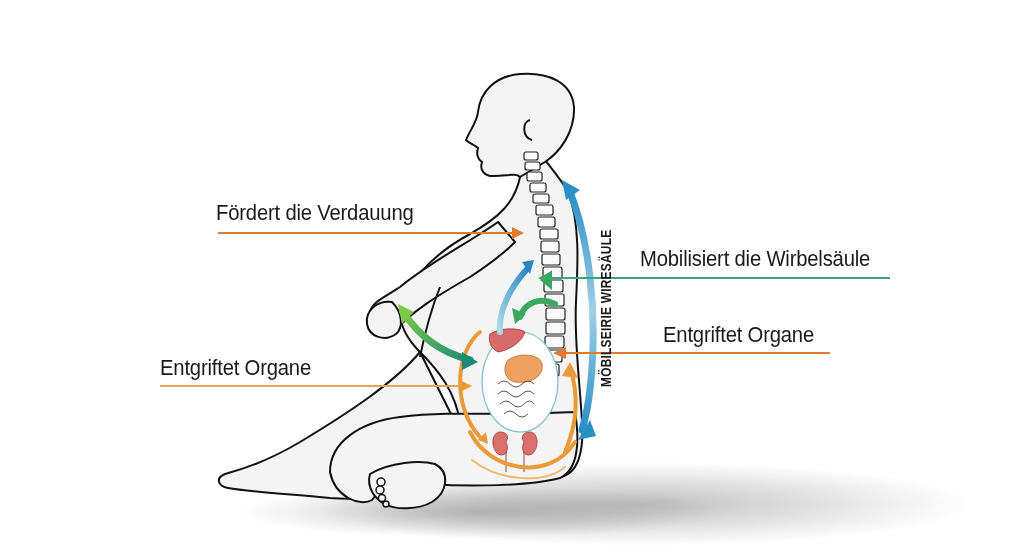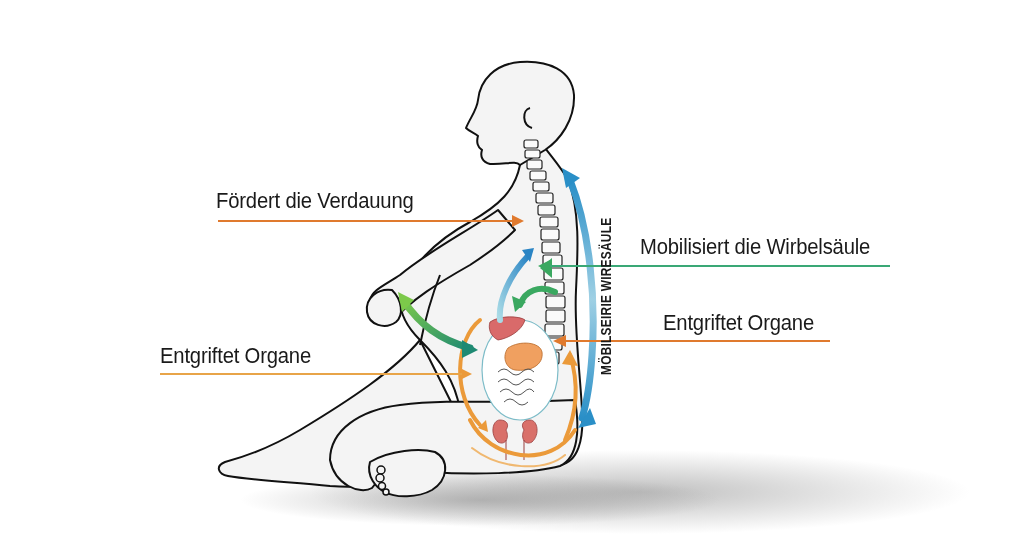--- a/index.html
+++ b/index.html
@@ -1,18 +1,18 @@
 <!DOCTYPE html>
 <html><head>
   <meta charset="utf-8">
   <style>
     html, body { margin: 0; padding: 0; background: #ffffff; }
     body { width: 1024px; height: 558px; position: relative; overflow: hidden;
            font-family: "Liberation Sans", sans-serif; }
-    .stage { position: absolute; left: 0; top: 0; width: 1024px; height: 410px; }
+    .stage { position: absolute; left: 0; top: 12px; width: 1024px; height: 410px; }
     .label { position: absolute; color: #1a1a1a; font-family: "Liberation Sans", sans-serif;
              font-size: 22px; letter-spacing: -0.2px; white-space: nowrap; transform: scaleX(0.92);
              transform-origin: left center; }
     .vertical-label { position: absolute; left: 598px; top: 375px; transform-origin: left top;
              transform: rotate(-90deg) scaleX(0.85); font-size: 14px; font-weight: bold;
              color: #1a1a1a; letter-spacing: 0.3px; white-space: nowrap;
              font-family: "Liberation Sans", sans-serif; }
   </style>
 </head>
 <body>

